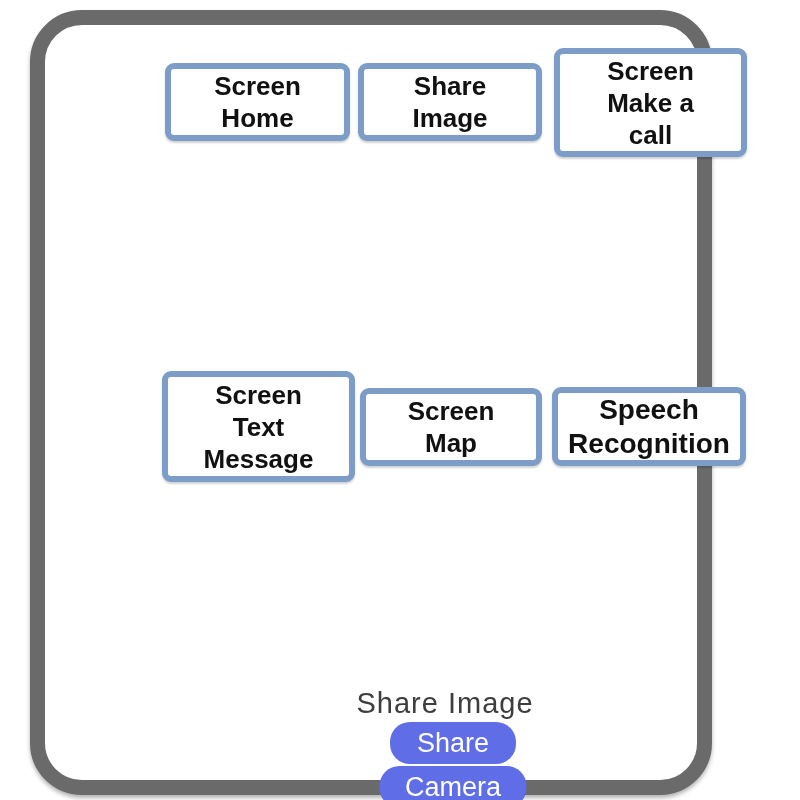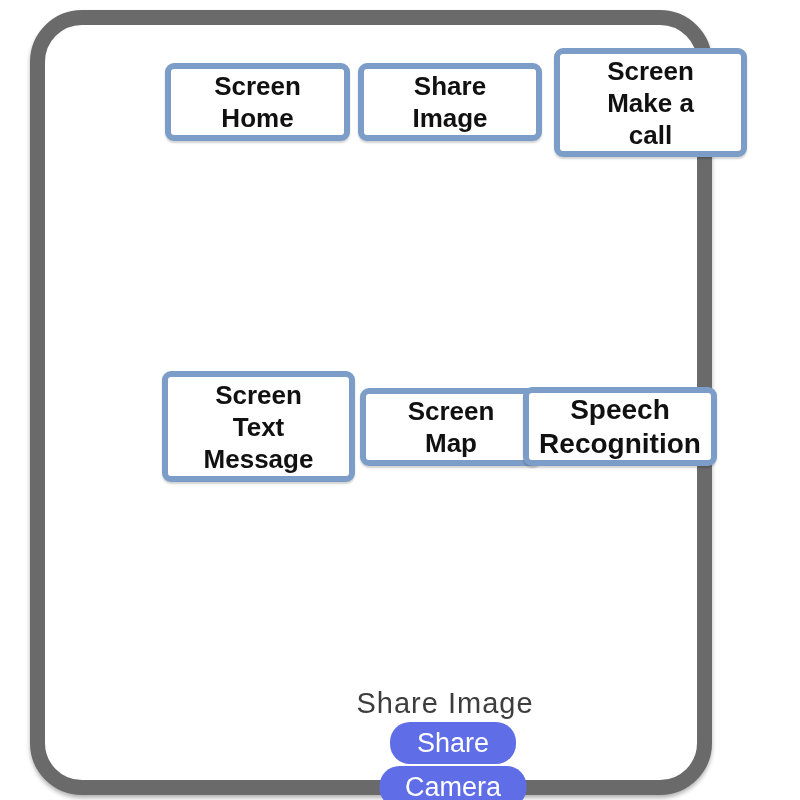--- a/index.html
+++ b/index.html
@@ -52,21 +52,21 @@
   .nav-btn.btn-tight {
     font-size: 28px;
     line-height: 34px;
   }
 
   #btn-screen-home        { left: 120px; top: 38px;  width: 185px; height: 78px;  }
   #btn-share-image        { left: 313px; top: 38px;  width: 184px; height: 78px;  }
   #btn-screen-make-a-call { left: 509px; top: 23px;  width: 193px; height: 109px; }
   #btn-screen-text-message{ left: 117px; top: 346px; width: 193px; height: 111px; }
   #btn-screen-map         { left: 315px; top: 363px; width: 182px; height: 78px;  }
-  #btn-speech-recognition { left: 478px; top: 362px; width: 194px; height: 79px;  }
+  #btn-speech-recognition { left: 507px; top: 362px; width: 194px; height: 79px;  }
 
   
   .share-title {
     position: absolute;
     left: 0;
     top: 662px;
     width: 800px;
     text-align: center;
     font-size: 29px;
     font-weight: 400;

